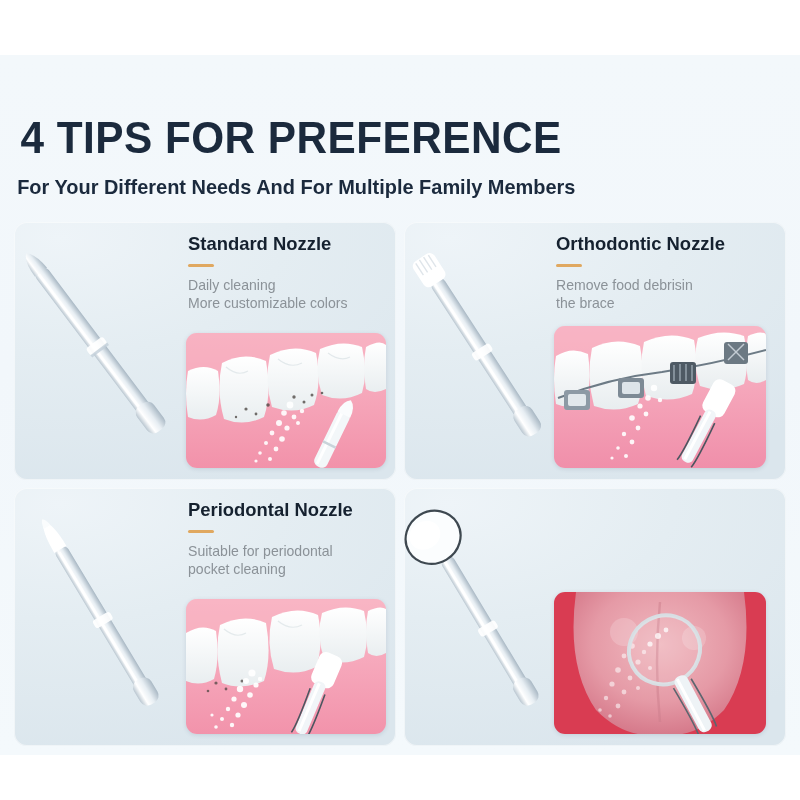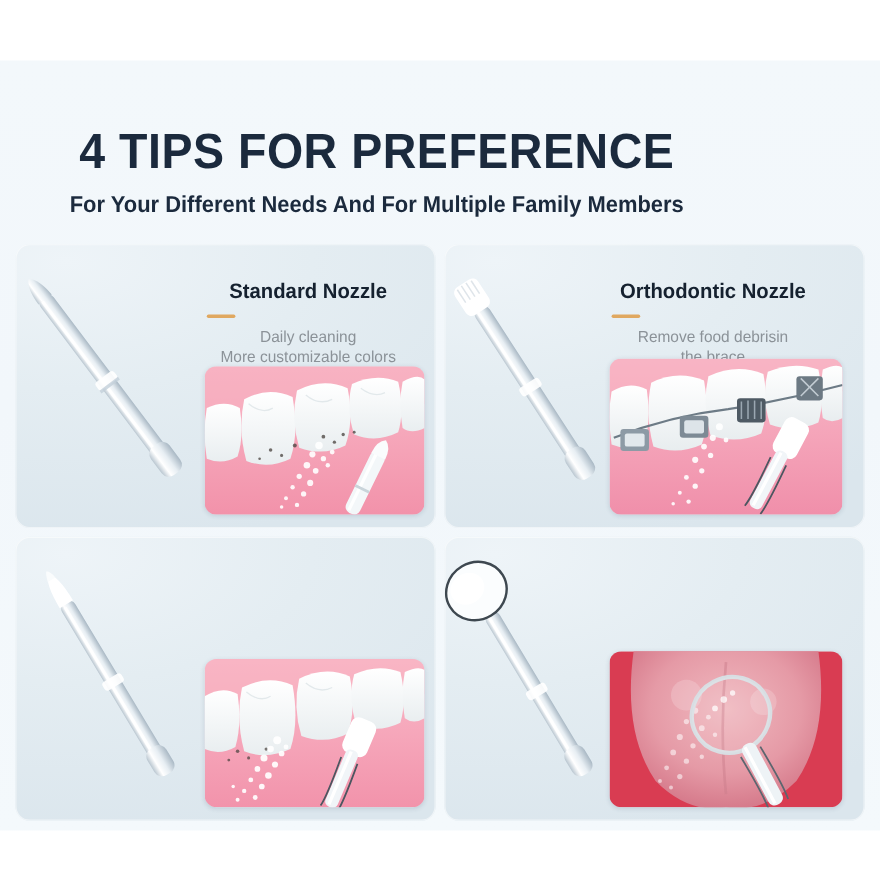--- a/index.html
+++ b/index.html
@@ -31,21 +31,20 @@
     height: 700px;
     background: linear-gradient(180deg, #f3f8fb 0%, #f2f7fb 45%, #f4f9fc 100%);
   }
 
   
   .header {
     position: absolute;
     left: 0;
     top: 112px;
     width: 685px;
-    text-align: center;
   }
   .title {
     margin: 0;
     font-size: 45px;
     line-height: 52px;
     font-weight: bold;
     letter-spacing: 0.5px;
     color: #1b2a3d;
     font-family: "Liberation Sans Narrow", "Liberation Sans", sans-serif;
     transform: scaleX(0.94);
@@ -78,23 +77,22 @@
     border-radius: 13px;
     overflow: hidden;
     background:
       radial-gradient(130% 100% at 12% 6%, #eef4f8 0%, #e4edf2 45%, #dbe6ed 100%);
     box-shadow: inset 0 0 0 1px rgba(255,255,255,0.55);
   }
 
   
   .card-text {
     position: absolute;
-    top: 32px;
+    top: 10px;
     width: 190px;
-    text-align: center;
   }
   .card.left  .card-text { left: 174px; }
   .card.right .card-text { left: 152px; }
 
   .card-title {
     margin: 0;
     font-size: 19px;
     line-height: 23px;
     font-weight: bold;
     color: #15212f;
@@ -369,20 +367,28 @@
             <rect x="80" y="48" width="14" height="180" rx="6" fill="url(#met3)"></rect>
             <rect x="83" y="52" width="3" height="172" fill="#ffffff" opacity="0.85"></rect>
             <rect x="77" y="202" width="20" height="28" rx="8" fill="url(#met3)"></rect>
             <rect x="77" y="128" width="20" height="9" rx="3" fill="#ffffff" opacity="0.9"></rect>
             <path d="M80 50 q0 -26 7 -32 q7 6 7 32 z" fill="#ffffff"></path>
             <path d="M83 24 q2 -8 4 -9 q3 2 4 9 z" fill="#fafcfd"></path>
           </g>
         </svg>
       </div>
 
+      <div class="card-text">
+        <h2 class="card-title">Periodontal Nozzle</h2>
+        <div class="rule"></div>
+        <div class="card-desc">
+          <span>Suitable for periodontal</span>
+          <span>pocket cleaning</span>
+        </div>
+      </div>
 
       <div class="photo">
         <svg viewBox="0 0 200 135" xmlns="http://www.w3.org/2000/svg">
           <defs>
             <linearGradient id="gum3" x1="0" y1="0" x2="0" y2="1">
               <stop offset="0" stop-color="#fabbca"></stop>
               <stop offset="1" stop-color="#f293ab"></stop>
             </linearGradient>
             <linearGradient id="th3" x1="0" y1="0" x2="0" y2="1">
               <stop offset="0" stop-color="#ffffff"></stop>

